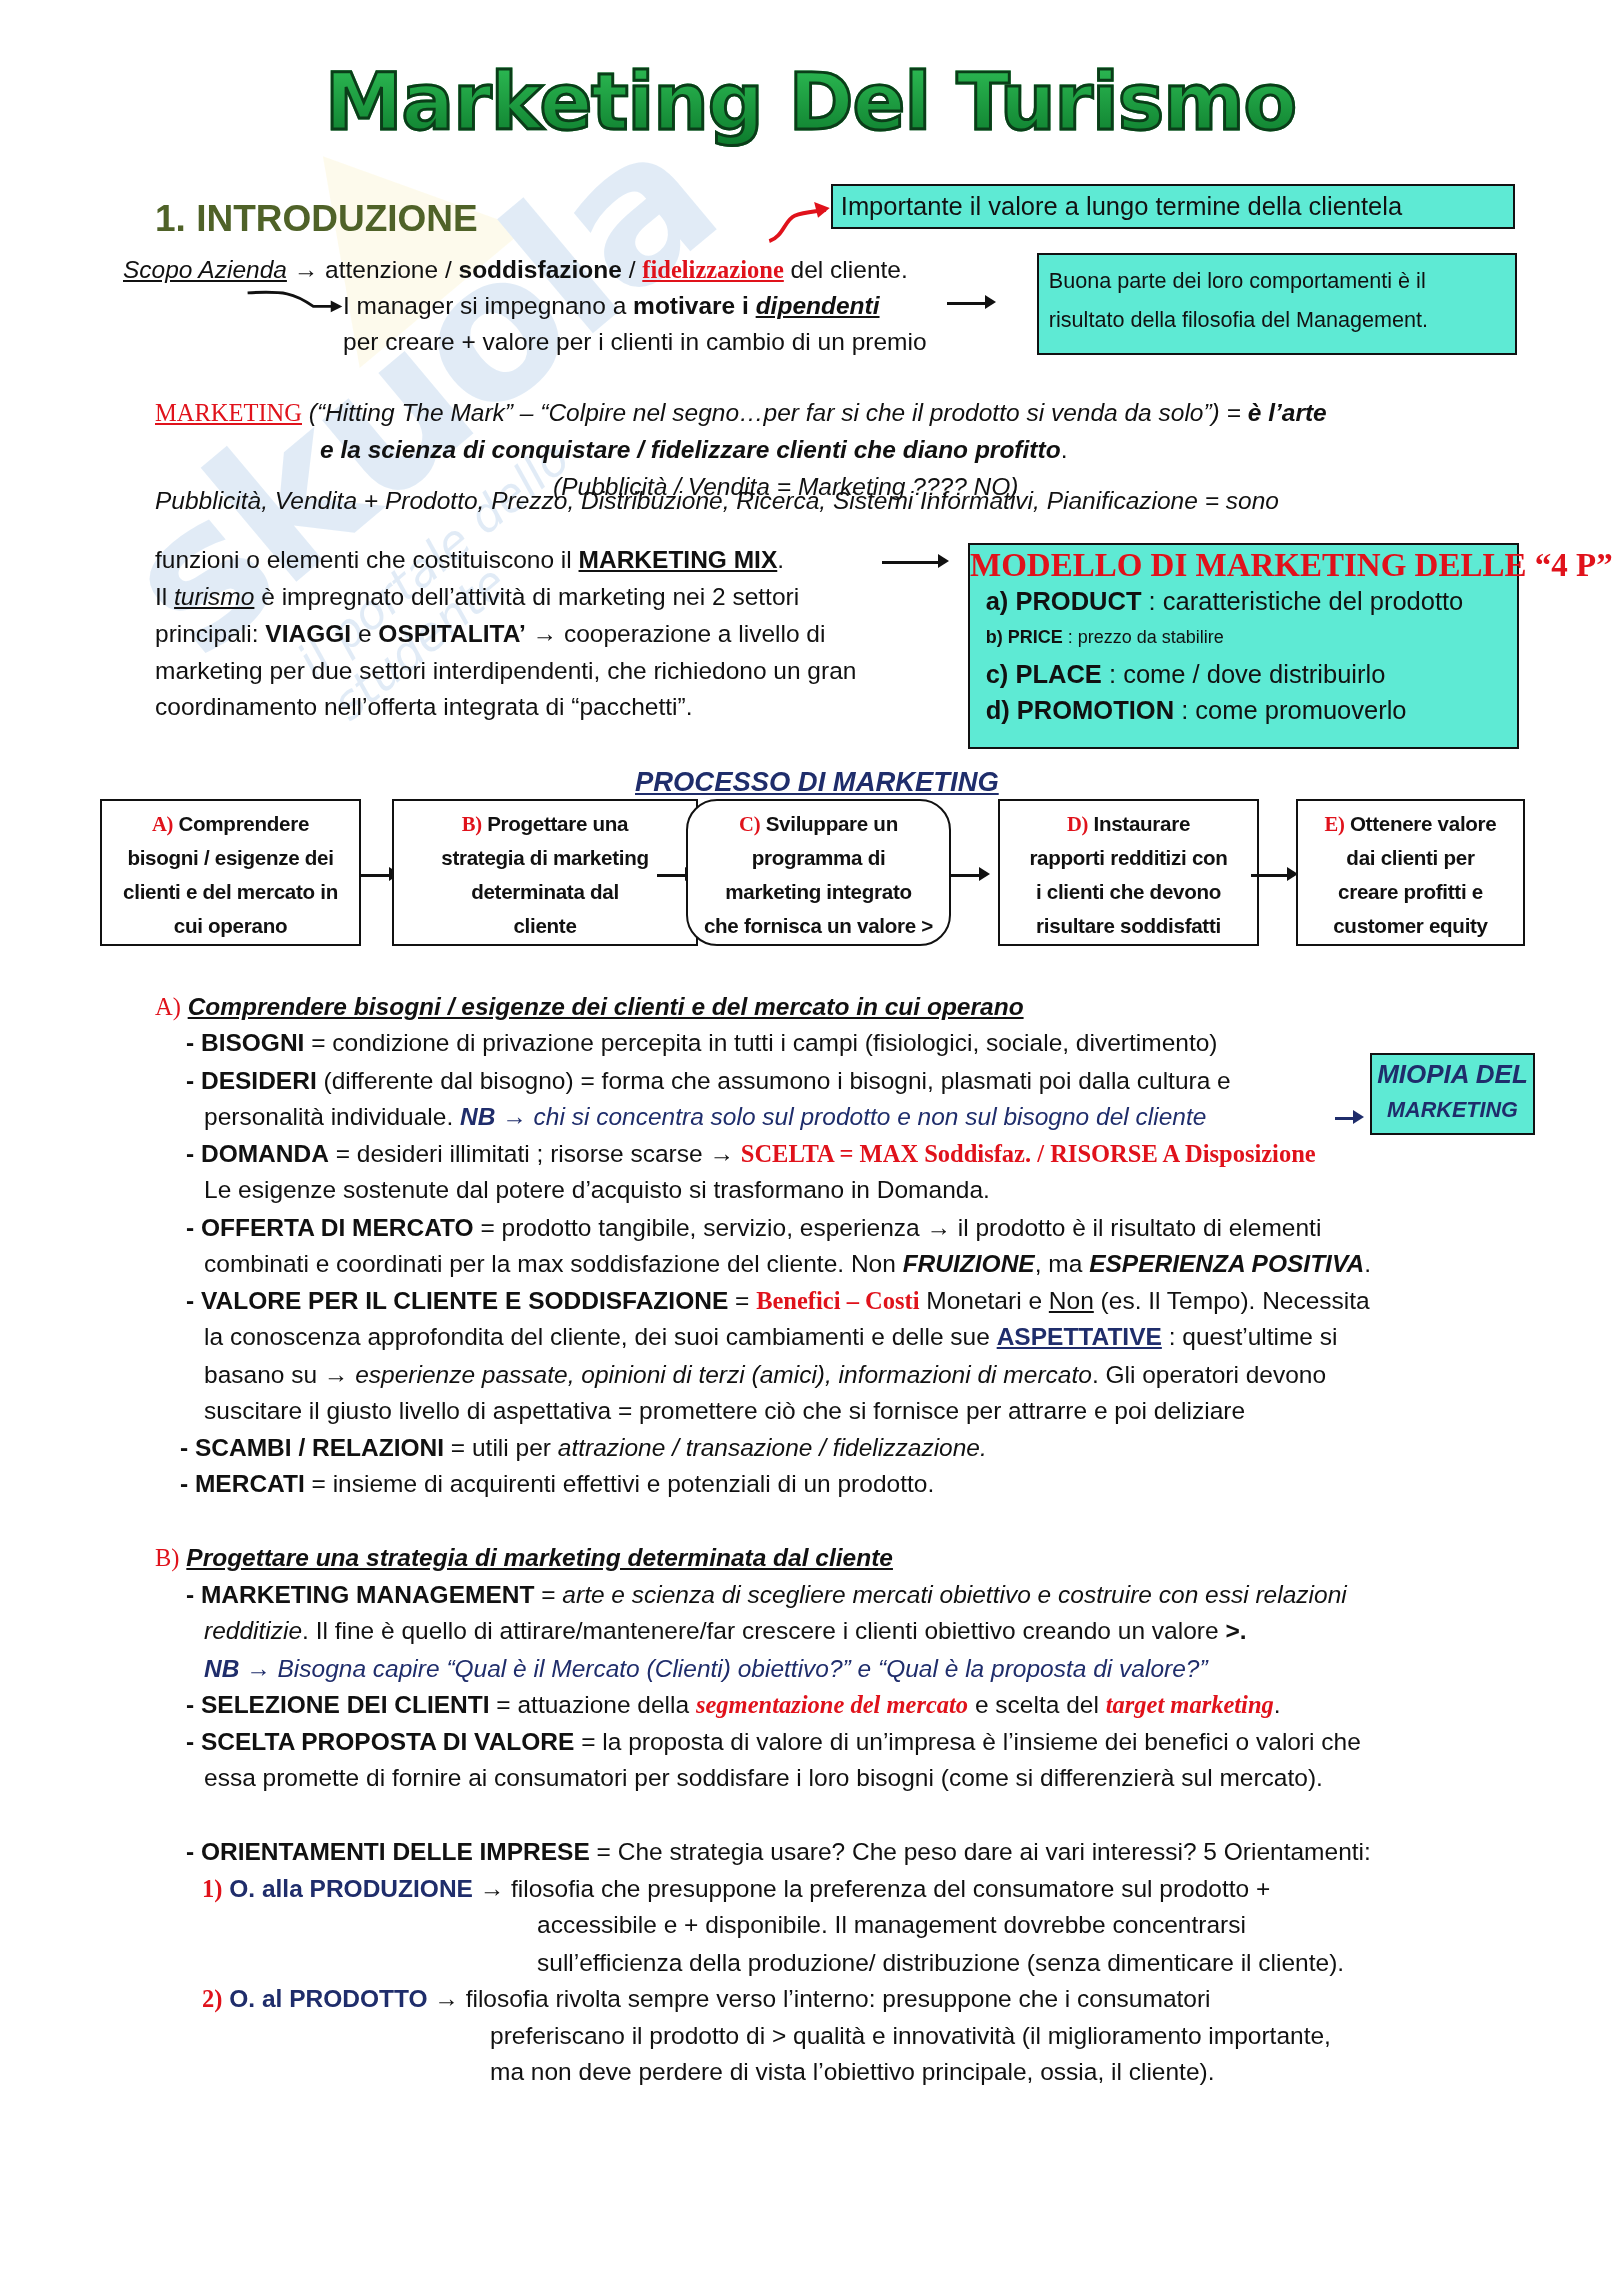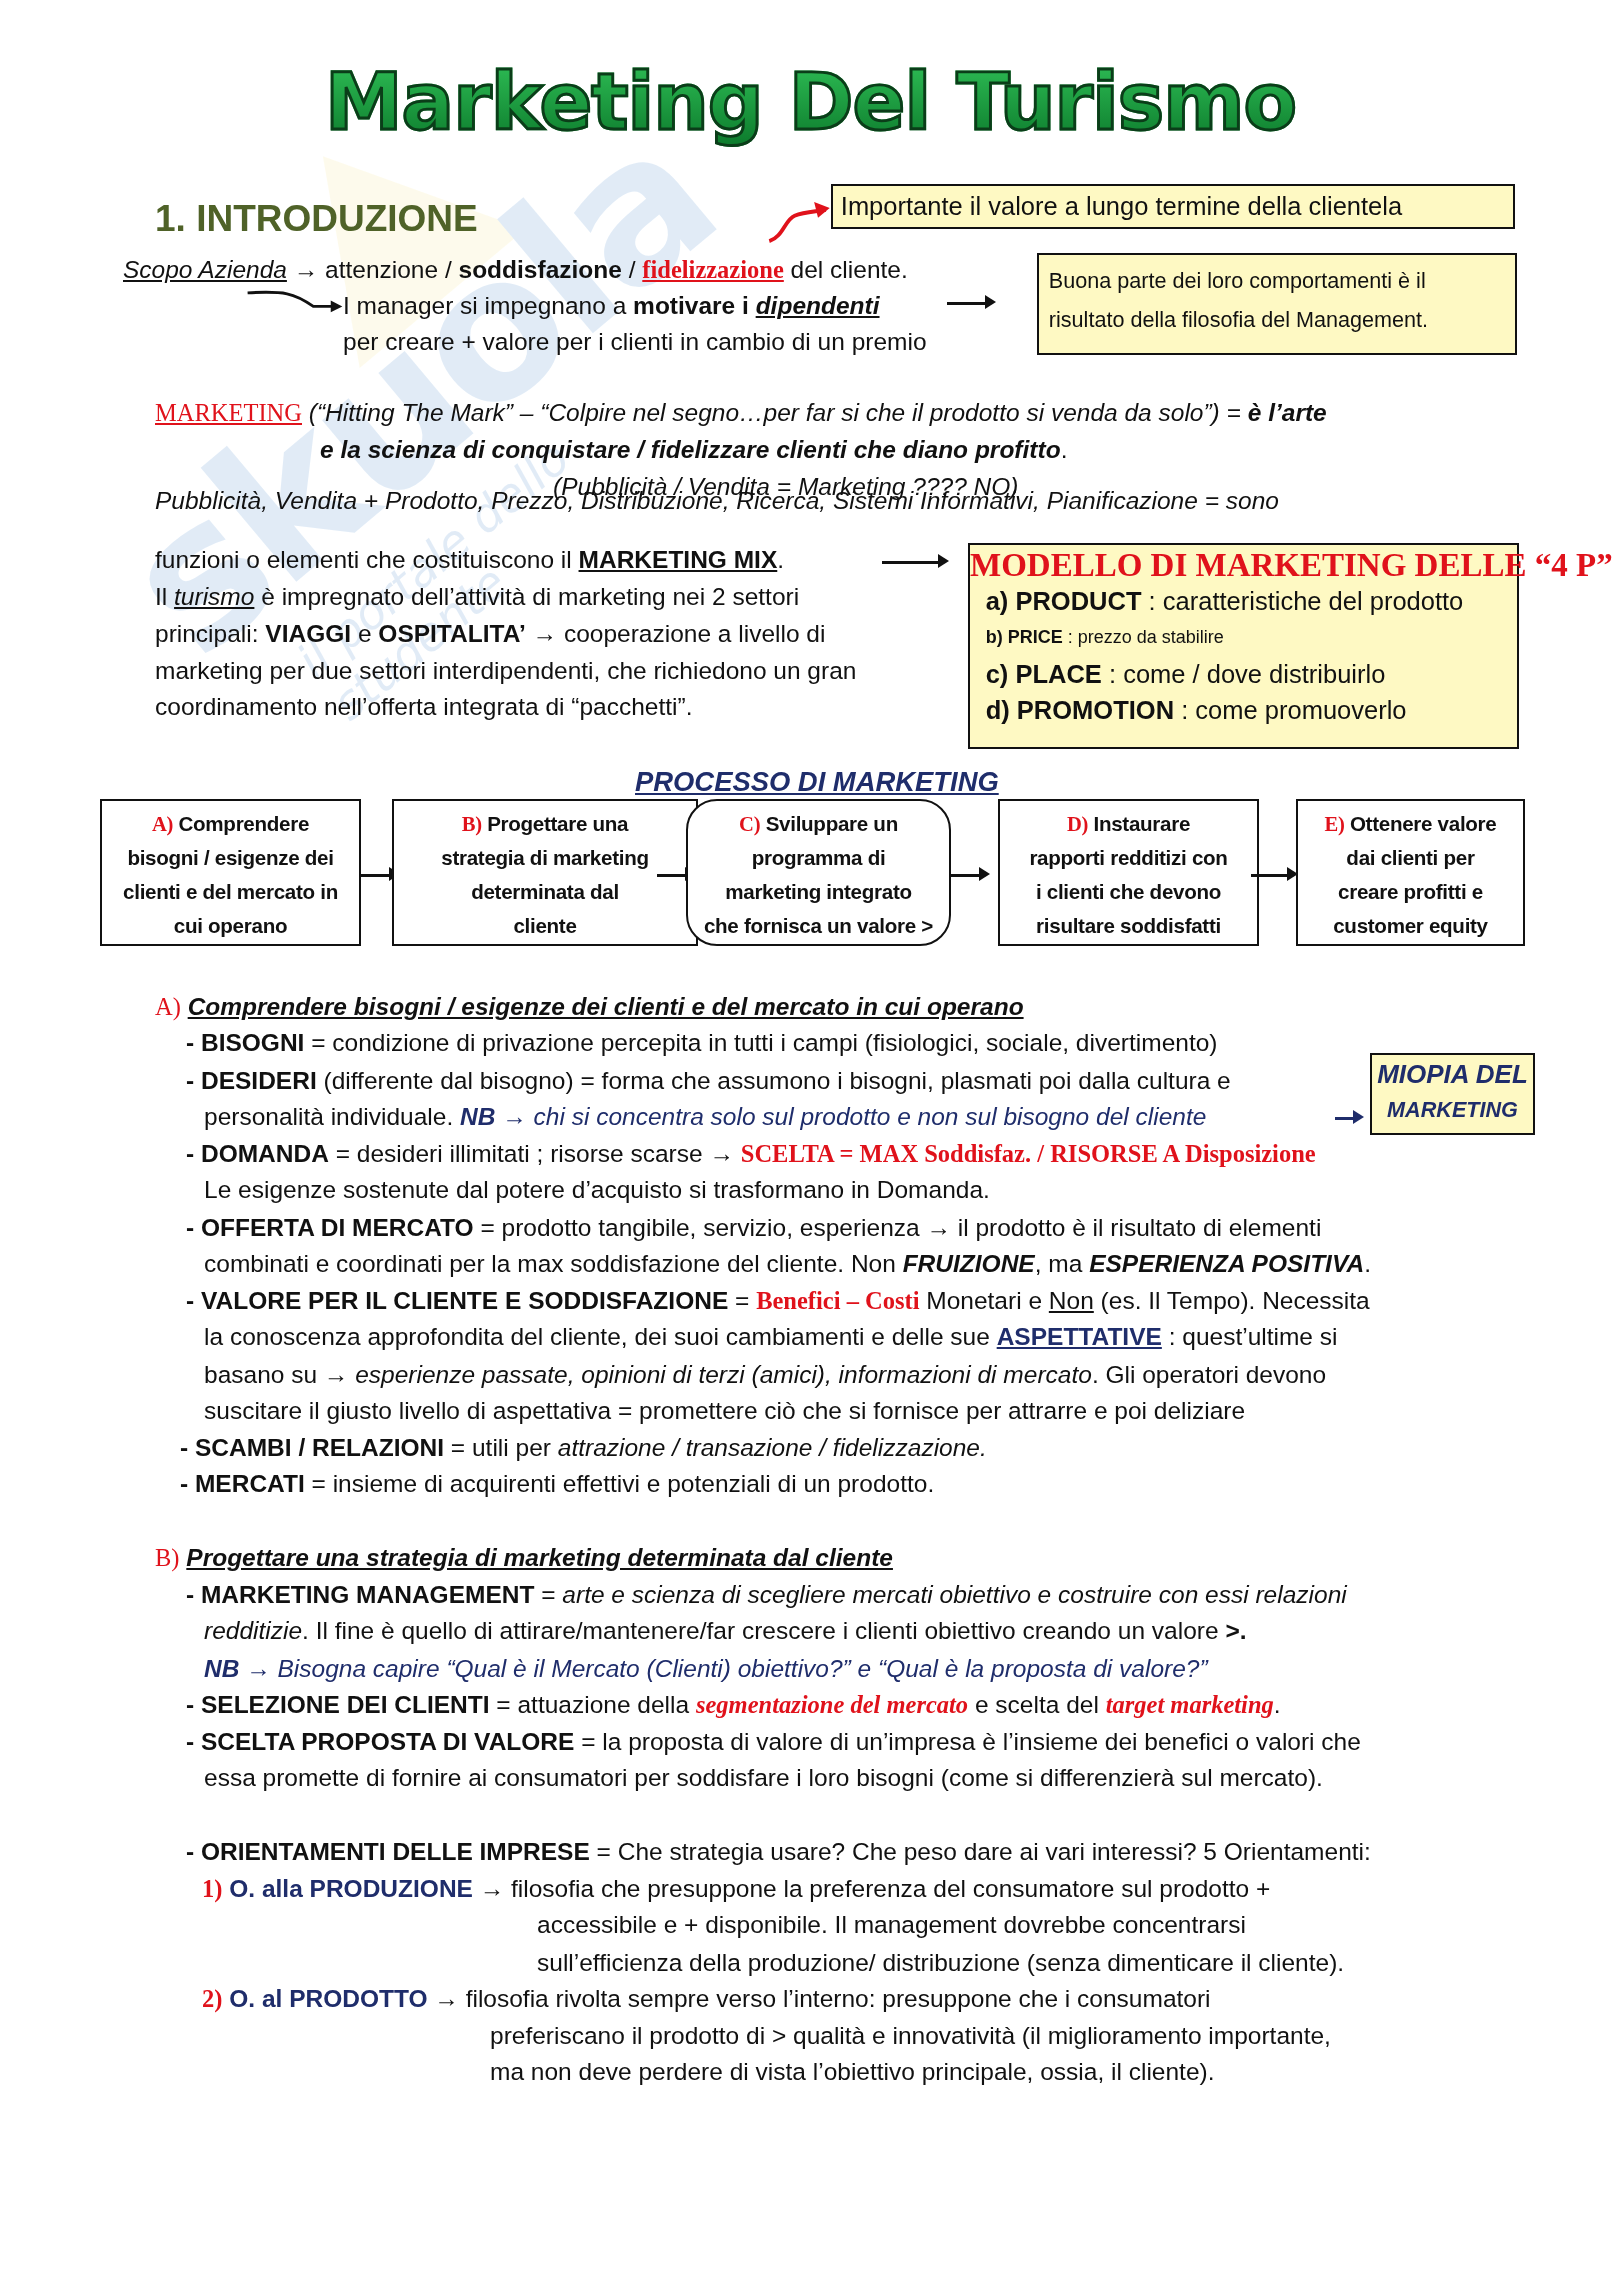--- a/index.html
+++ b/index.html
@@ -34,21 +34,21 @@
     -webkit-background-clip: text; background-clip: text;
     -webkit-text-fill-color: transparent;
   }
   .h1 { font-weight: bold; font-size: 37px; color: #4f6228; }
   .t { font-size: 24.5px; line-height: 37px; white-space: nowrap; }
   .b { font-weight: bold; }
   .i { font-style: italic; }
   .u { text-decoration: underline; }
   .red { color: #e0121b; font-family: Liberation Serif, serif; }
   .navy { color: #1f2d6b; }
-  .box { position: absolute; border: 2.5px solid #111; background: #fef9c3; box-sizing: border-box; }
+  .box { position: absolute; border: 2.5px solid #111; background: #5eead4; box-sizing: border-box; }
   .pbox {
     position: absolute; border: 2.5px solid #111; background: #fff; box-sizing: border-box;
     text-align: center; font-weight: bold; font-size: 20.6px; line-height: 34px; padding-top: 5.9px;
     font-family: "Liberation Sans", sans-serif; letter-spacing: -0.3px;
   }
   .arrow-h { position: absolute; height: 2.9px; background: #111; }
   .arrow-h::after {
     content: ""; position: absolute; right: -9.8px; top: -6.9px;
     border-left: 11.8px solid #111; border-top: 7.8px solid transparent; border-bottom: 7.8px solid transparent;
   }

